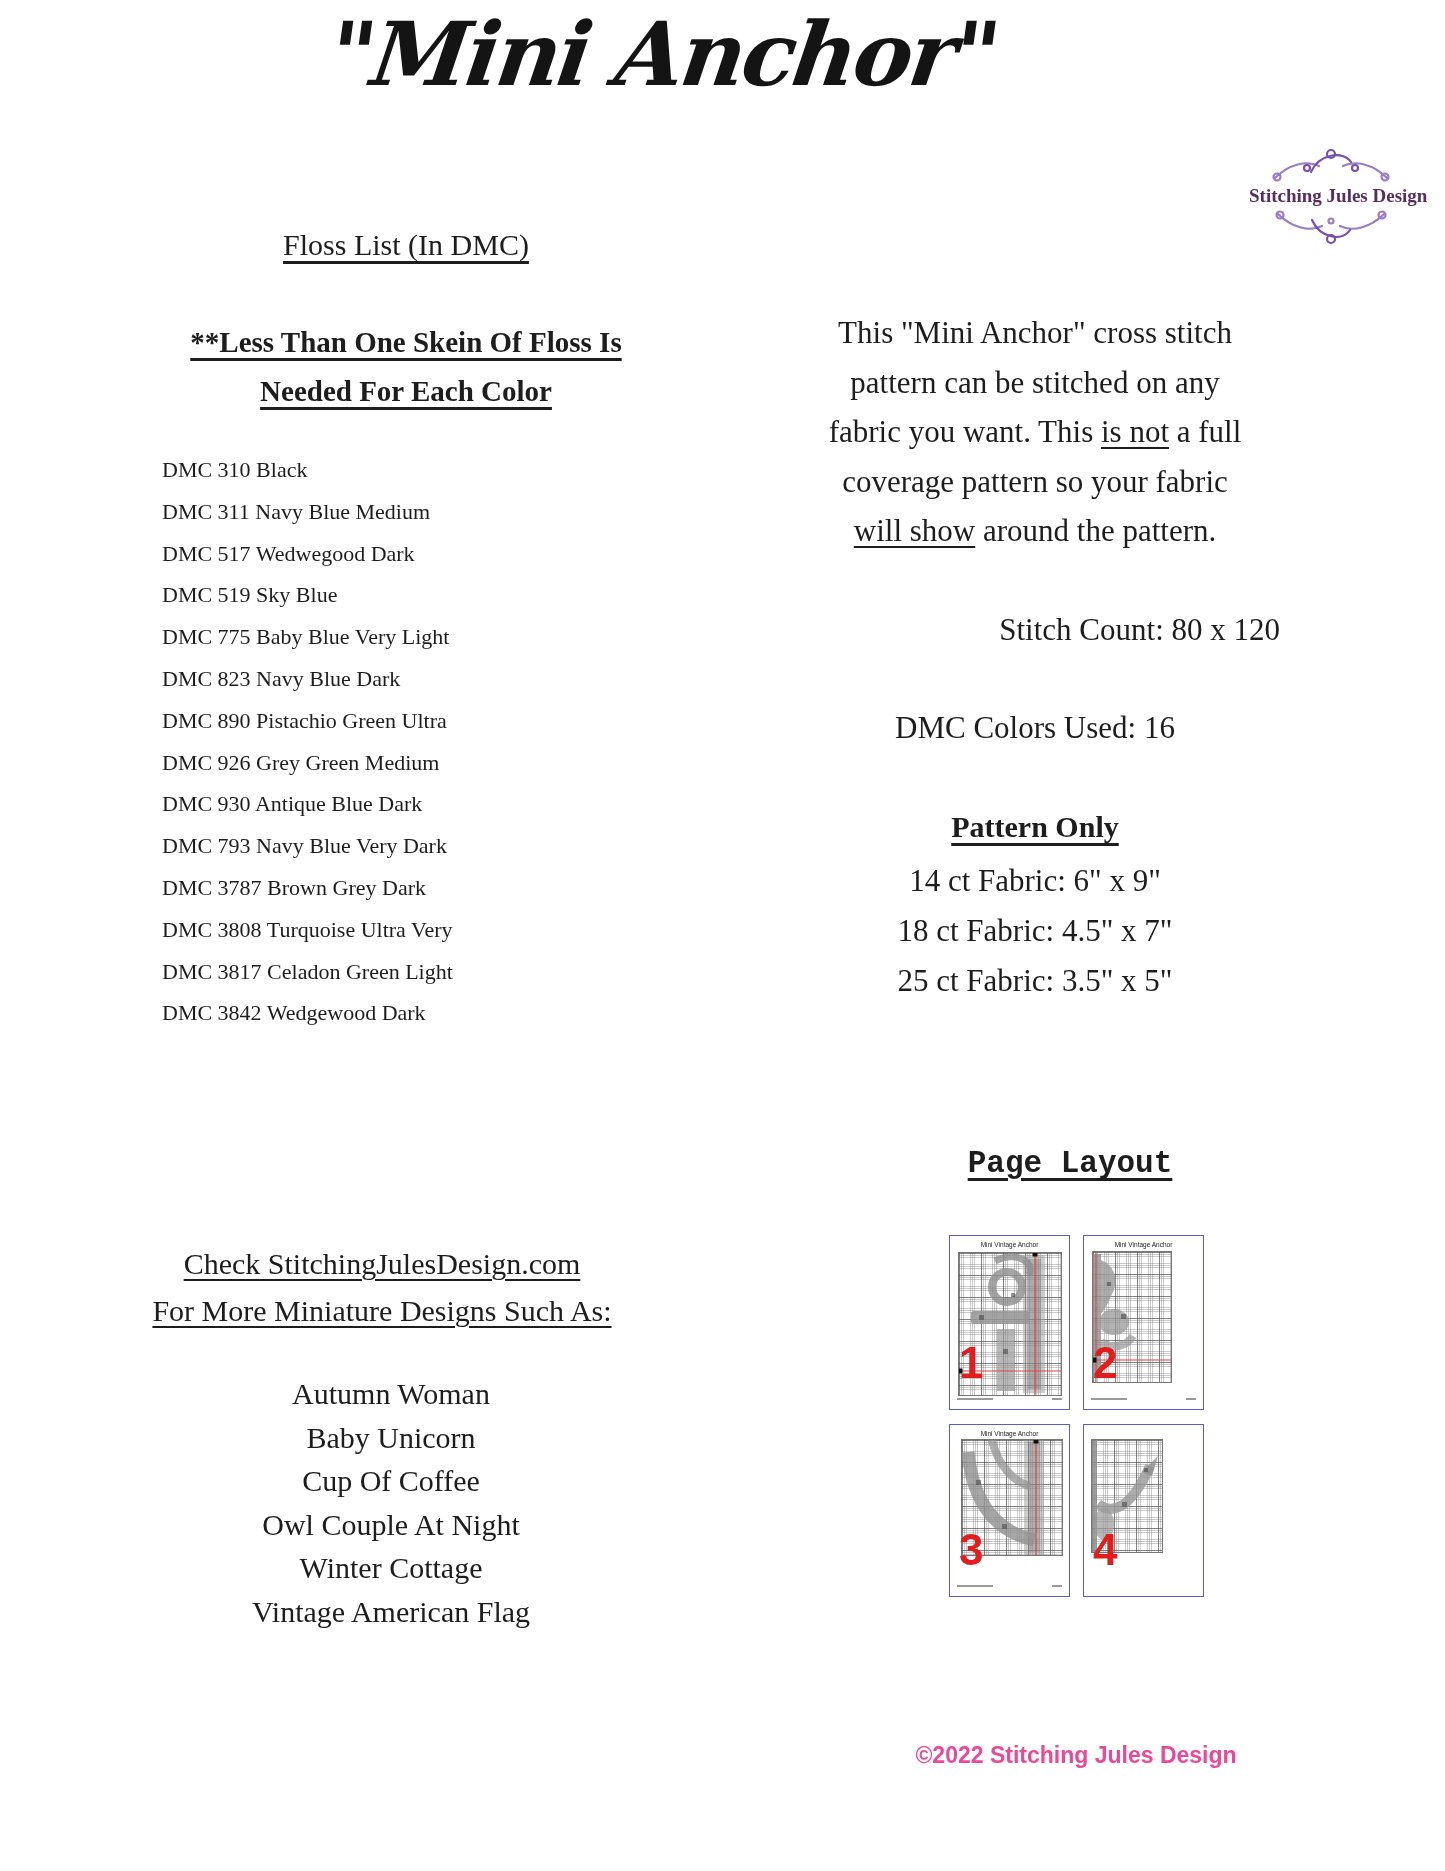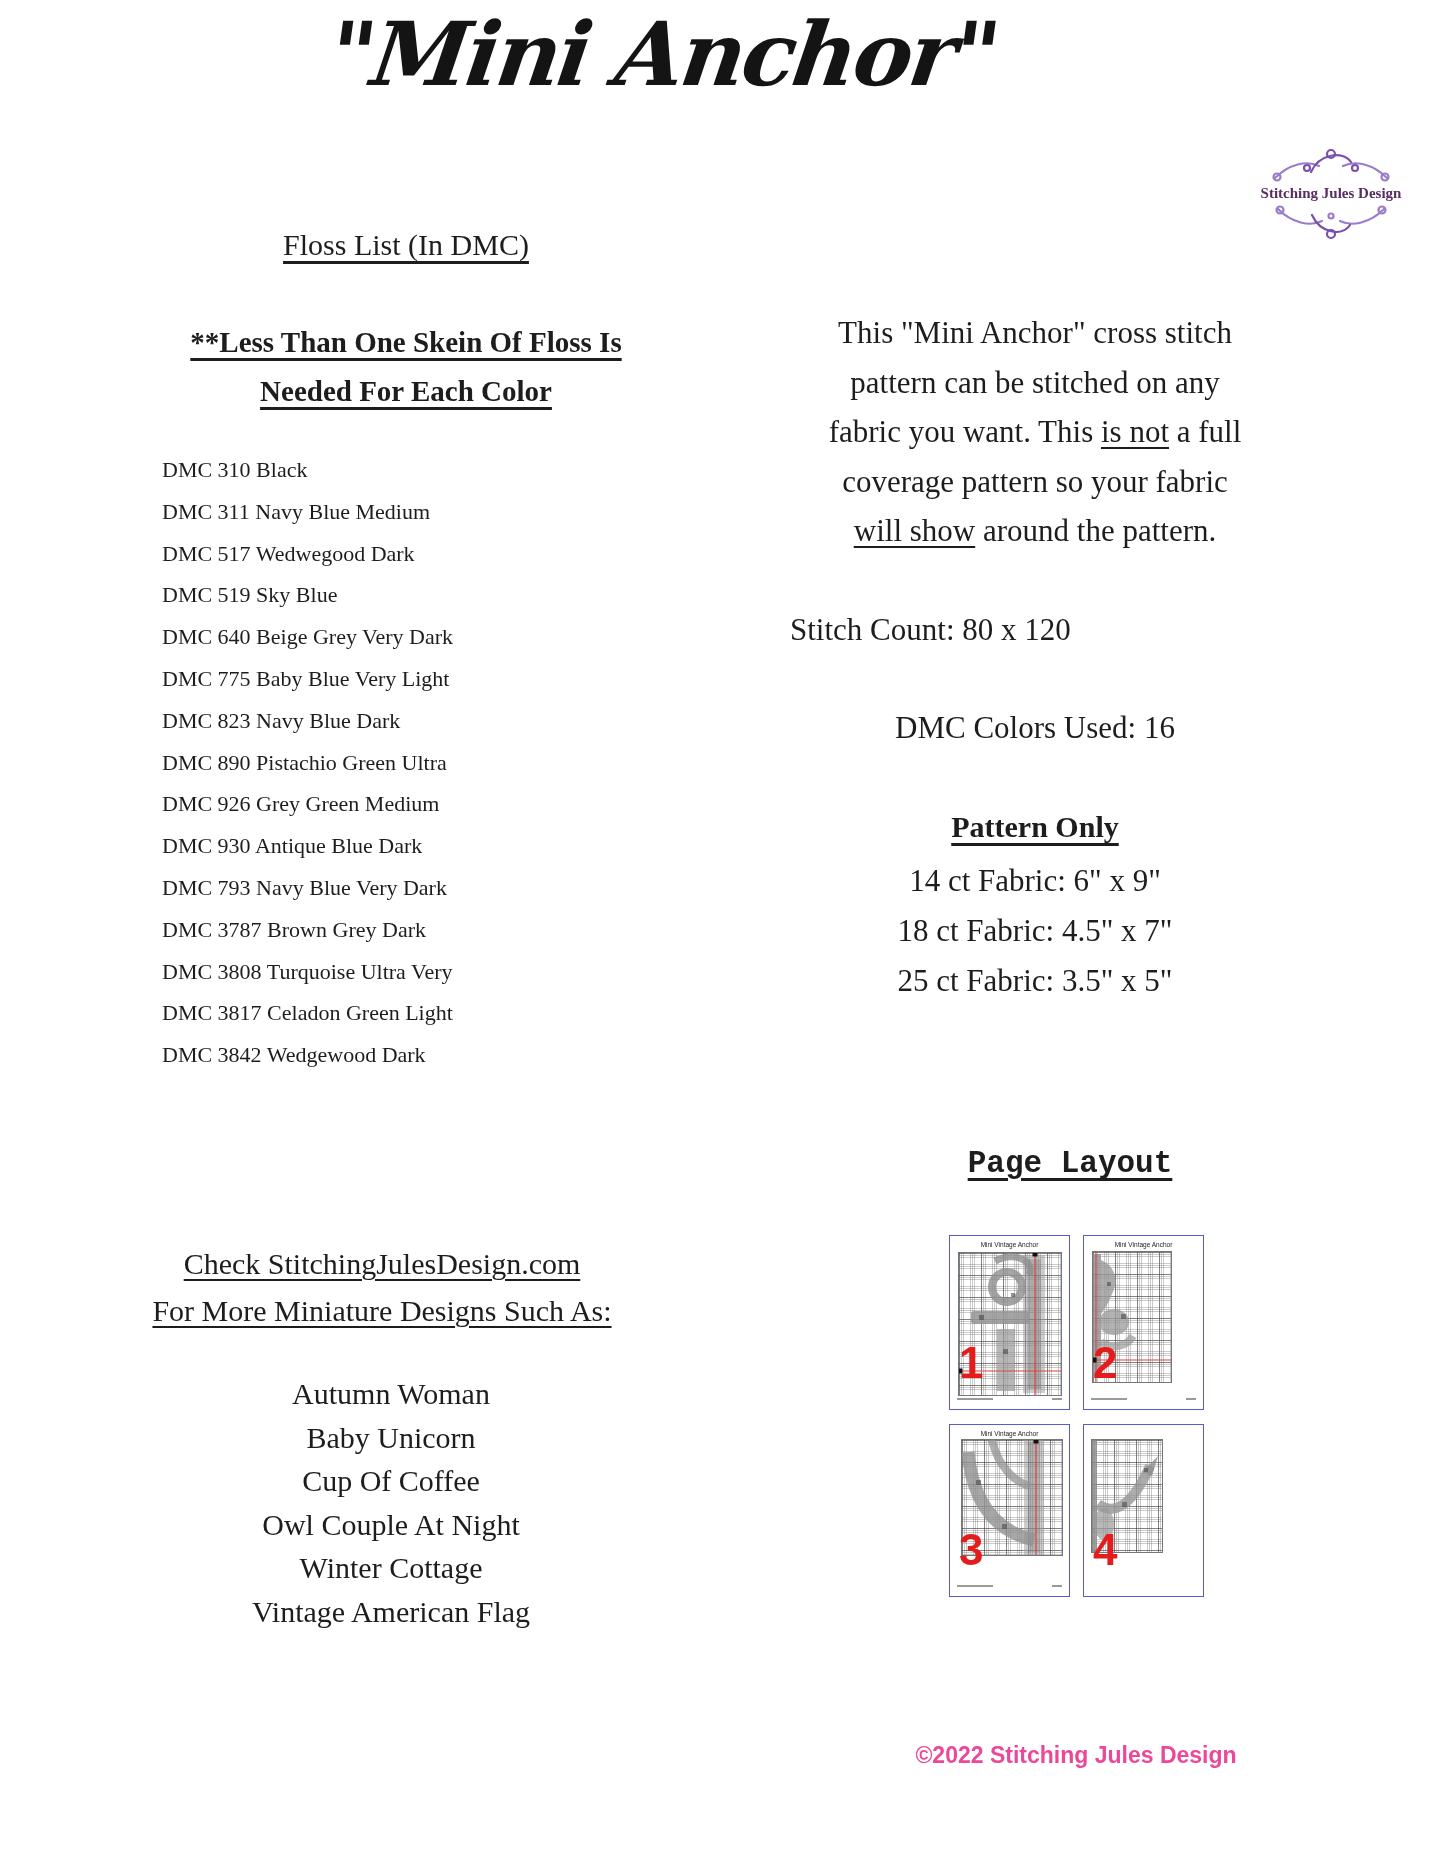--- a/index.html
+++ b/index.html
@@ -7,21 +7,21 @@
         font-family:"Liberation Serif", serif;color:#1d1d1d;}
 
   
   .title{position:absolute;left:330px;top:2px;width:620px;text-align:center;margin:0;
          font-family:"DejaVu Serif", serif;font-style:italic;font-weight:700;
          font-size:88px;letter-spacing:-3px;transform:skewX(-8deg);color:#141414;white-space:nowrap;}
 
   
   .logo{position:absolute;left:1240px;top:146px;width:182px;text-align:center;}
   .logo .flourish{display:block;margin:0 auto;}
-  .logo-name{font-size:15px;font-weight:700;color:#5a2d62;white-space:nowrap;margin:1px 9px;}
+  .logo-name{font-size:19px;font-weight:700;color:#5a2d62;white-space:nowrap;margin:1px 9px;}
 
   
   .u{text-decoration:underline;text-underline-offset:5px;text-decoration-thickness:2px;}
   .hu{text-decoration:underline;text-underline-offset:6px;text-decoration-thickness:3px;}
 
   
   .floss-heading{position:absolute;left:118px;top:228px;width:576px;text-align:center;
                  font-size:30px;font-weight:400;}
   .floss-note{position:absolute;left:100px;top:318px;width:612px;text-align:center;
               font-size:29px;font-weight:700;line-height:49px;}
@@ -29,21 +29,21 @@
               list-style:none;font-size:22px;line-height:41.8px;text-align:left;}
 
   .link-block{position:absolute;left:92px;top:1240px;width:580px;text-align:center;
               font-size:30px;line-height:47px;}
   .designs{position:absolute;left:110px;top:1372px;width:562px;text-align:center;
            font-size:30px;line-height:43.5px;}
 
   
   .intro{position:absolute;left:790px;top:308px;width:490px;text-align:center;
          font-size:31px;line-height:49.5px;}
-  .stitch-count{position:absolute;left:790px;top:612px;width:490px;text-align:left;font-size:31px;}
+  .stitch-count{position:absolute;left:790px;top:612px;width:490px;text-align:right;font-size:31px;}
   .colors-used{position:absolute;left:790px;top:710px;width:490px;text-align:center;font-size:31px;}
   .pattern-only{position:absolute;left:790px;top:810px;width:490px;text-align:center;
                 font-size:30px;font-weight:700;}
   .fabric-sizes{position:absolute;left:790px;top:856px;width:490px;text-align:center;
                 font-size:31px;line-height:50px;}
   .page-layout-heading{position:absolute;left:870px;top:1146px;width:400px;text-align:center;
                        font-size:31px;font-weight:700;font-family:Liberation Mono, monospace;}
 
   
   .thumbs{position:absolute;left:949px;top:1235px;display:grid;
@@ -112,21 +112,20 @@
   <div class="floss-note">
     <div><span class="hu">**Less Than One Skein Of Floss Is</span></div>
     <div><span class="hu">Needed For Each Color</span></div>
   </div>
 
   <ul class="floss-list">
     <li>DMC 310 Black</li>
     <li>DMC 311 Navy Blue Medium</li>
     <li>DMC 517 Wedwegood Dark</li>
     <li>DMC 519 Sky Blue</li>
-    <li>DMC 640 Beige Grey Very Dark</li>
     <li>DMC 775 Baby Blue Very Light</li>
     <li>DMC 823 Navy Blue Dark</li>
     <li>DMC 890 Pistachio Green Ultra</li>
     <li>DMC 926 Grey Green Medium</li>
     <li>DMC 930 Antique Blue Dark</li>
     <li>DMC 793 Navy Blue Very Dark</li>
     <li>DMC 3787 Brown Grey Dark</li>
     <li>DMC 3808 Turquoise Ultra Very</li>
     <li>DMC 3817 Celadon Green Light</li>
     <li>DMC 3842 Wedgewood Dark</li>

